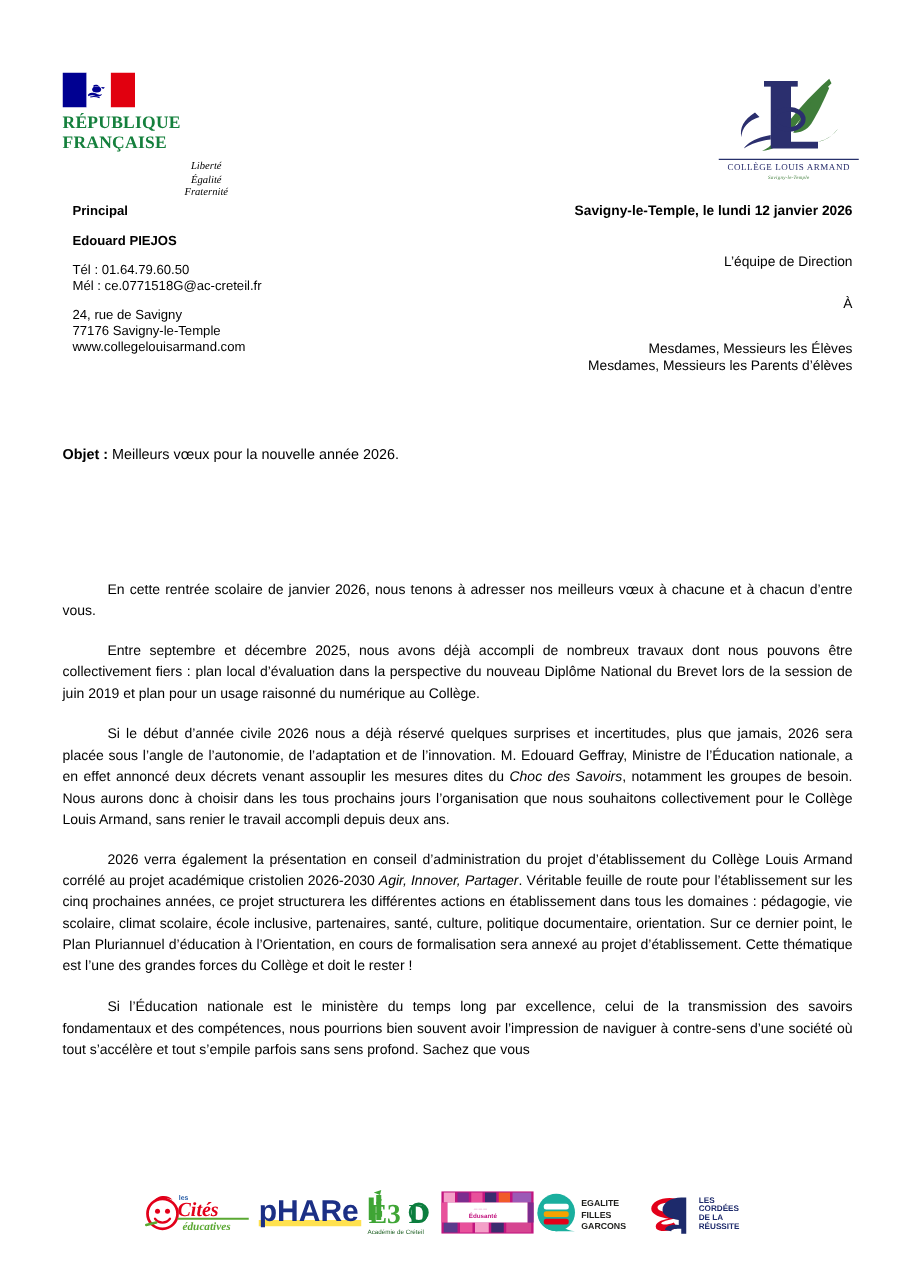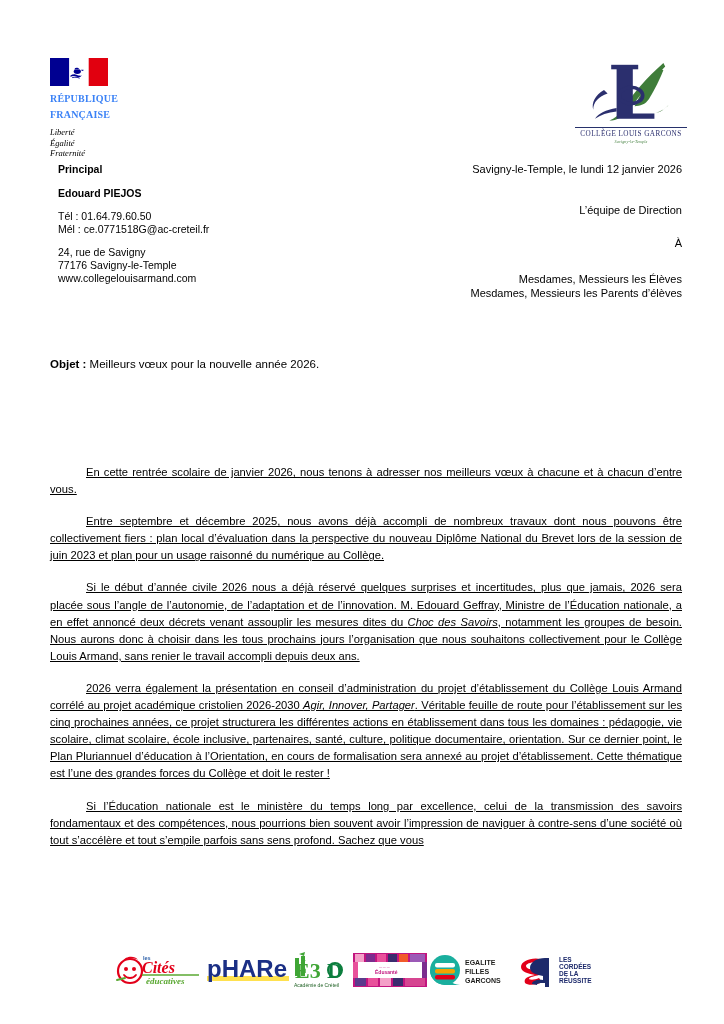--- a/index.html
+++ b/index.html
@@ -36,33 +36,34 @@
     width: 230px;
   }
   .flag {
     width: 58px;
     height: 28px;
     display: block;
   }
   .rf-title {
     font-family: "Liberation Serif", serif;
     font-weight: bold;
-    font-size: 10px;
+    font-size: 14px;
     line-height: 15.5px;
     letter-spacing: 0.2px;
     margin-top: 5px;
-    color: #3b82f6;
+    color: #15803d;
   }
   .rf-motto {
     font-family: "Liberation Serif", serif;
     font-style: italic;
     font-size: 8.5px;
     line-height: 10.5px;
     margin-top: 5px;
     color: #000;
+    text-align: center;
   }
 
   .college-logo {
     position: absolute;
     right: 28px;
     top: -4px;
     width: 130px;
     text-align: center;
   }
   .college-mark {
@@ -109,21 +110,21 @@
 
   .recipient-block {
     position: absolute;
     right: 42px;
     top: 163px;
     width: 360px;
     text-align: right;
     font-size: 11px;
     line-height: 13px;
   }
-  .r-date { margin-bottom: 28px; }
+  .r-date { margin-bottom: 28px; font-weight: bold; }
   .r-team { margin-bottom: 20px; }
   .r-a { margin-bottom: 22px; }
   .r-to-line { line-height: 14px; }
 
   
   .objet {
     position: absolute;
     left: 50px;
     top: 358px;
     font-size: 11.5px;
@@ -144,21 +145,20 @@
     left: 50px;
     top: 464px;
     width: 632px;
     font-size: 11.2px;
     line-height: 17.1px;
     text-align: justify;
   }
   .body-text p {
     margin: 0 0 15px 0;
     text-indent: 36px;
-    text-decoration: underline;
   }
   .body-text p:last-child { margin-bottom: 0; }
   .body-text i { font-style: italic; }
 
   
   .footer {
     position: absolute;
     left: 0;
     bottom: 34px;
     width: 724px;
@@ -208,21 +208,21 @@
 
         <path d="M44 14 L62 14 L62 66 L86 66 L86 72 L44 72 Z" fill="#2b2f6e"></path>
         <rect x="38" y="12" width="30" height="5" fill="#2b2f6e"></rect>
 
         <path d="M44 60 C32 62 24 66 20 72 C26 68 34 65 44 64 Z" fill="#2b2f6e"></path>
         <path d="M30 40 C20 46 16 54 18 62 C18 54 24 47 34 44 Z" fill="#2b2f6e"></path>
         <ellipse cx="60" cy="46" rx="13" ry="9" fill="none" stroke="#2b2f6e" stroke-width="4"></ellipse>
         <path d="M86 66 C94 64 100 60 104 54 C98 62 92 65 86 66 Z" fill="#3f7d3a"></path>
       </svg>
       <div class="college-rule"></div>
-      <div class="college-name">COLLÈGE LOUIS GARCONS</div>
+      <div class="college-name">COLLÈGE LOUIS ARMAND</div>
       <div class="college-sub">Savigny-le-Temple</div>
     </div>
   </div>
 
   <div class="contact-block">
     <div class="contact-group">
       <div class="contact-bold">Principal</div>
     </div>
     <div class="contact-group">
       <div class="contact-bold">Edouard PIEJOS</div>
@@ -246,21 +246,21 @@
     <div class="r-to-line">Mesdames, Messieurs les Parents d’élèves</div>
   </div>
 
   <div class="objet">
     <b>Objet :</b><span> Meilleurs vœux pour la nouvelle année 2026.</span>
   </div>
 
 
   <div class="body-text">
     <p>En cette rentrée scolaire de janvier 2026, nous tenons à adresser nos meilleurs vœux à chacune et à chacun d’entre vous.</p>
-    <p>Entre septembre et décembre 2025, nous avons déjà accompli de nombreux travaux dont nous pouvons être collectivement fiers : plan local d’évaluation dans la perspective du nouveau Diplôme National du Brevet lors de la session de juin 2023 et plan pour un usage raisonné du numérique au Collège.</p>
+    <p>Entre septembre et décembre 2025, nous avons déjà accompli de nombreux travaux dont nous pouvons être collectivement fiers : plan local d’évaluation dans la perspective du nouveau Diplôme National du Brevet lors de la session de juin 2019 et plan pour un usage raisonné du numérique au Collège.</p>
     <p><span>Si le début d’année civile 2026 nous a déjà réservé quelques surprises et incertitudes, plus que jamais, 2026 sera placée sous l’angle de l’autonomie, de l’adaptation et de l’innovation. M. Edouard Geffray, Ministre de l’Éducation nationale, a en effet annoncé deux décrets venant assouplir les mesures dites du </span><i>Choc des Savoirs</i><span>, notamment les groupes de besoin. Nous aurons donc à choisir dans les tous prochains jours l’organisation que nous souhaitons collectivement pour le Collège Louis Armand, sans renier le travail accompli depuis deux ans.</span></p>
     <p><span>2026 verra également la présentation en conseil d’administration du projet d’établissement du Collège Louis Armand corrélé au projet académique cristolien 2026-2030 </span><i>Agir, Innover, Partager</i><span>. Véritable feuille de route pour l’établissement sur les cinq prochaines années, ce projet structurera les différentes actions en établissement dans tous les domaines : pédagogie, vie scolaire, climat scolaire, école inclusive, partenaires, santé, culture, politique documentaire, orientation. Sur ce dernier point, le Plan Pluriannuel d’éducation à l’Orientation, en cours de formalisation sera annexé au projet d’établissement. Cette thématique est l’une des grandes forces du Collège et doit le rester !</span></p>
     <p>Si l’Éducation nationale est le ministère du temps long par excellence, celui de la transmission des savoirs fondamentaux et des compétences, nous pourrions bien souvent avoir l’impression de naviguer à contre-sens d’une société où tout s’accélère et tout s’empile parfois sans sens profond. Sachez que vous</p>
   </div>
 
   <div class="footer">
 
     <svg class="footer-logo" width="92" height="36" viewBox="0 0 92 36" aria-hidden="true">
       <circle cx="17" cy="19" r="12" fill="none" stroke="#e2001a" stroke-width="2.2"></circle>
       <path d="M10 9 C12 4 22 3 25 8 C22 6 14 6 10 9 Z" fill="#e2001a"></path>

